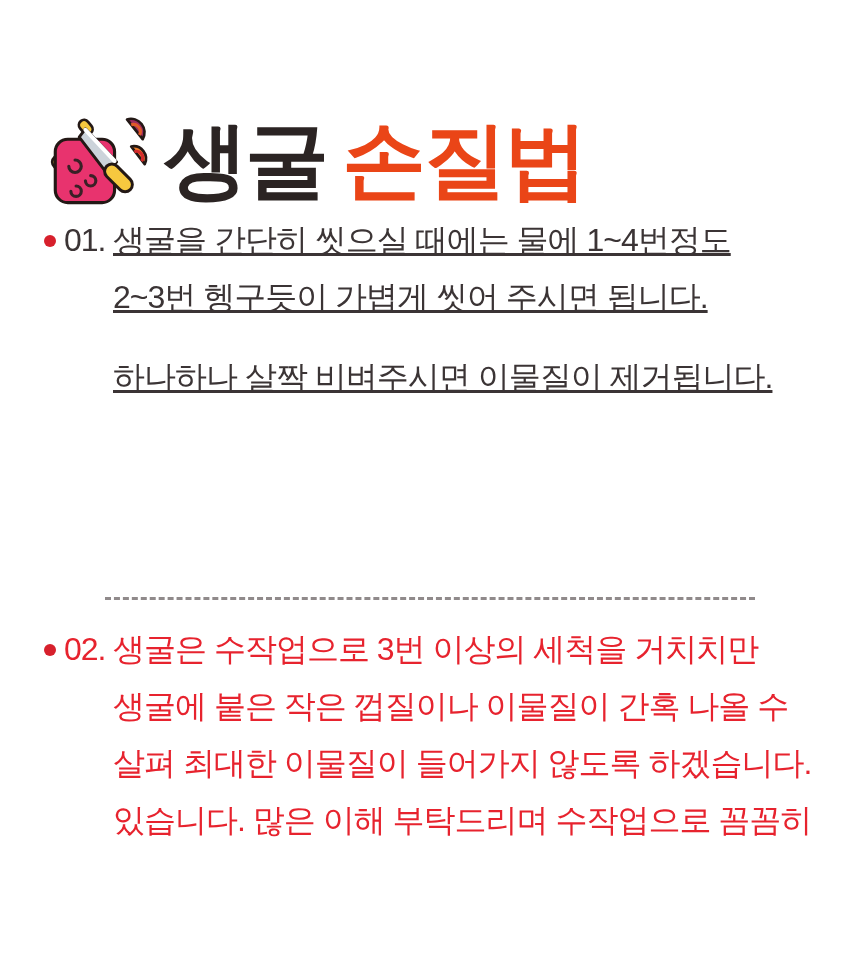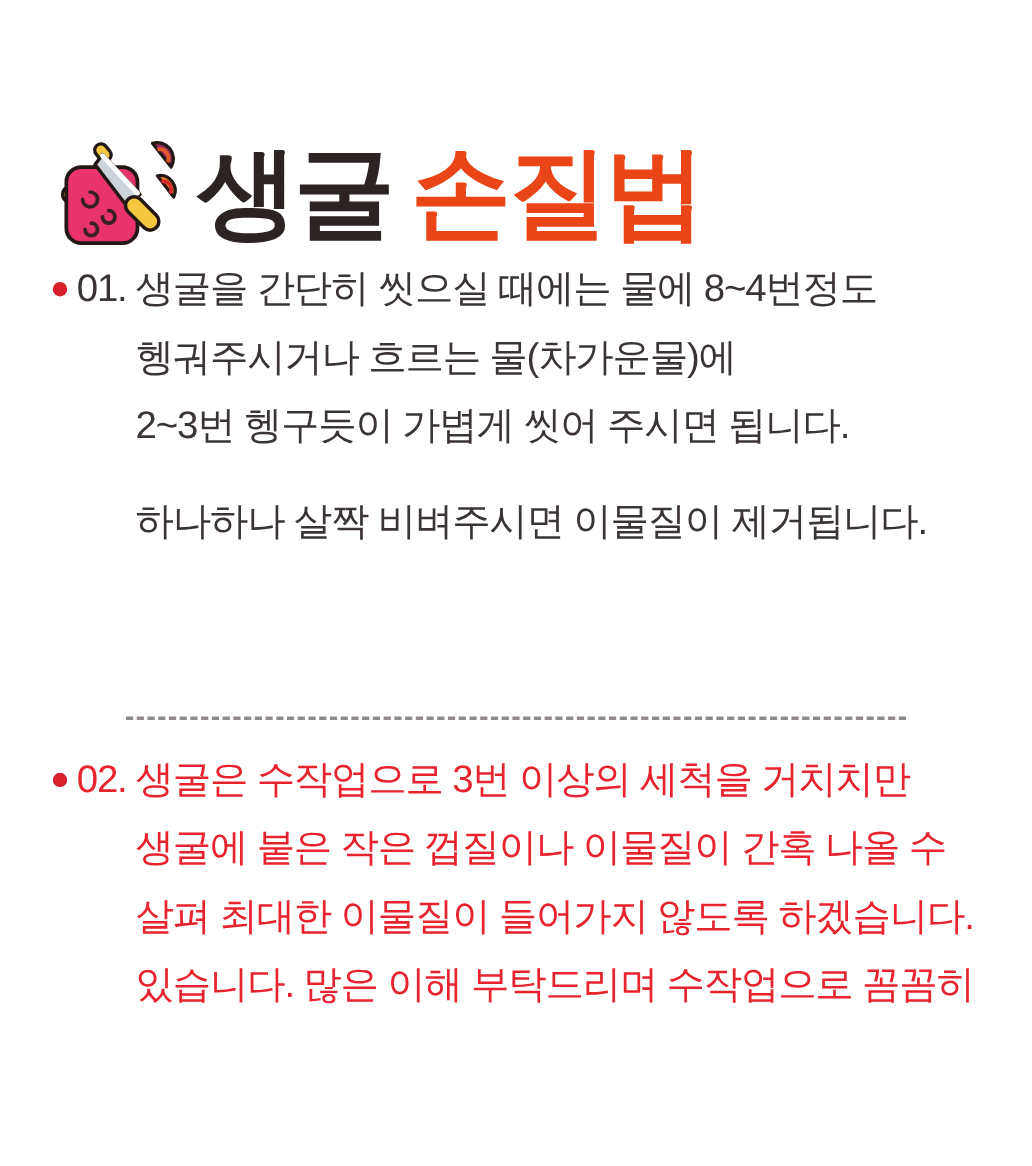--- a/index.html
+++ b/index.html
@@ -27,21 +27,21 @@
   .step .line{line-height:57px;white-space:nowrap;}
   .step .para2{margin-top:23px;}
   .bullet-dot{
     position:absolute;left:44px;top:23px;width:12px;height:12px;border-radius:50%;
     background:var(--bullet_red);
   }
   .step-number{position:absolute;left:64px;top:0;line-height:57px;}
   .step-red{color:var(--red_text);}
   .step-red .step-number{color:var(--red_text);}
 
-  #step-01{top:212px;}
+  #step-01{top:212px;text-decoration:underline;}
   #step-02{top:621px;}
 
   .separator{
     position:absolute;top:597px;left:105px;width:650px;height:0;
     border-top:3px dashed var(--dash_gray);
   }
 </style>
 </head>
 <body>
 
@@ -75,22 +75,21 @@
     <h1 class="page-title">
       <span class="title-dark">생굴</span><span class="title-accent">손질법</span>
     </h1>
   </div>
 
   <div class="step" id="step-01">
     <span class="bullet-dot"></span>
     <span class="step-number">01.</span>
     <div class="lines">
       <div class="para1">
-        <div class="line">생굴을 간단히 씻으실 때에는 물에 8~4번정도</div>
-        <div class="line">헹궈주시거나 흐르는 물(차가운물)에</div>
+        <div class="line">생굴을 간단히 씻으실 때에는 물에 1~4번정도</div>
         <div class="line">2~3번 헹구듯이 가볍게 씻어 주시면 됩니다.</div>
       </div>
       <div class="para2">
         <div class="line">하나하나 살짝 비벼주시면 이물질이 제거됩니다.</div>
       </div>
     </div>
   </div>
 
   <div class="separator"></div>
 

